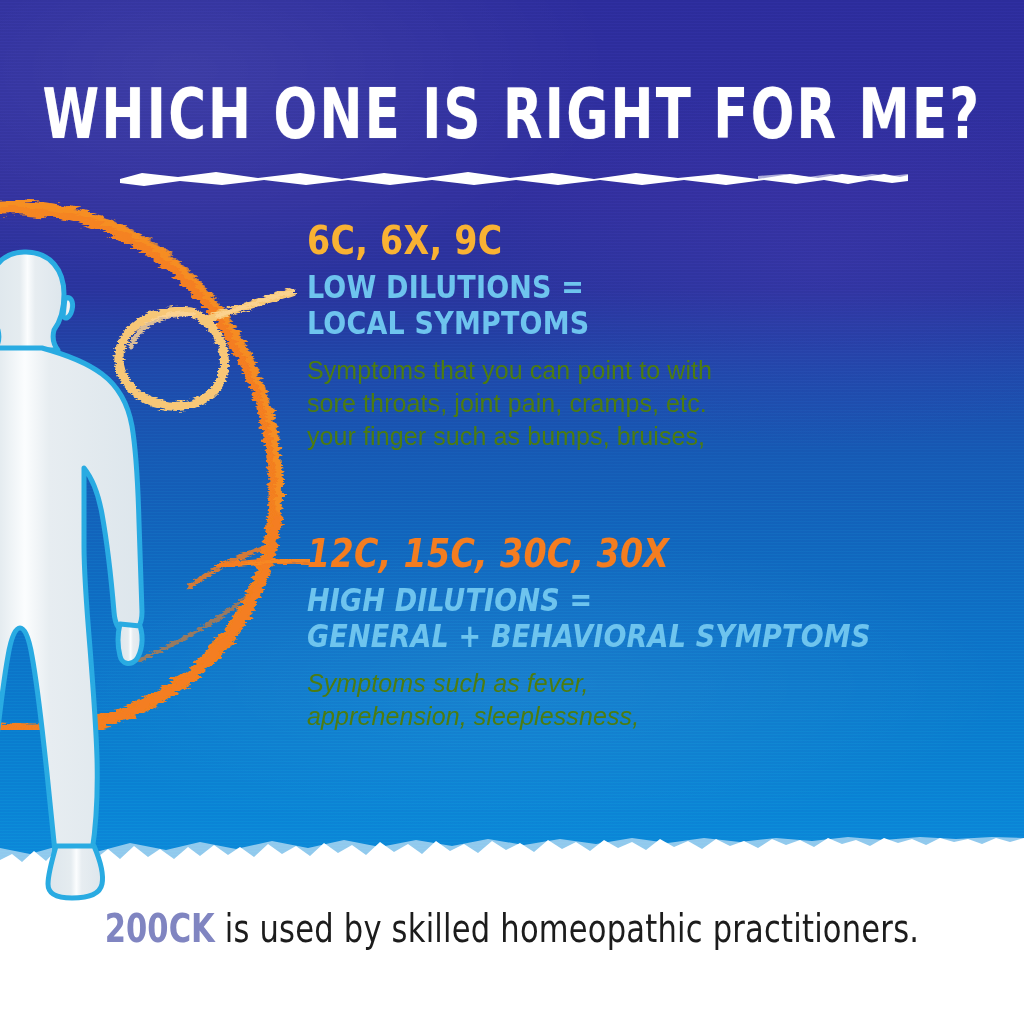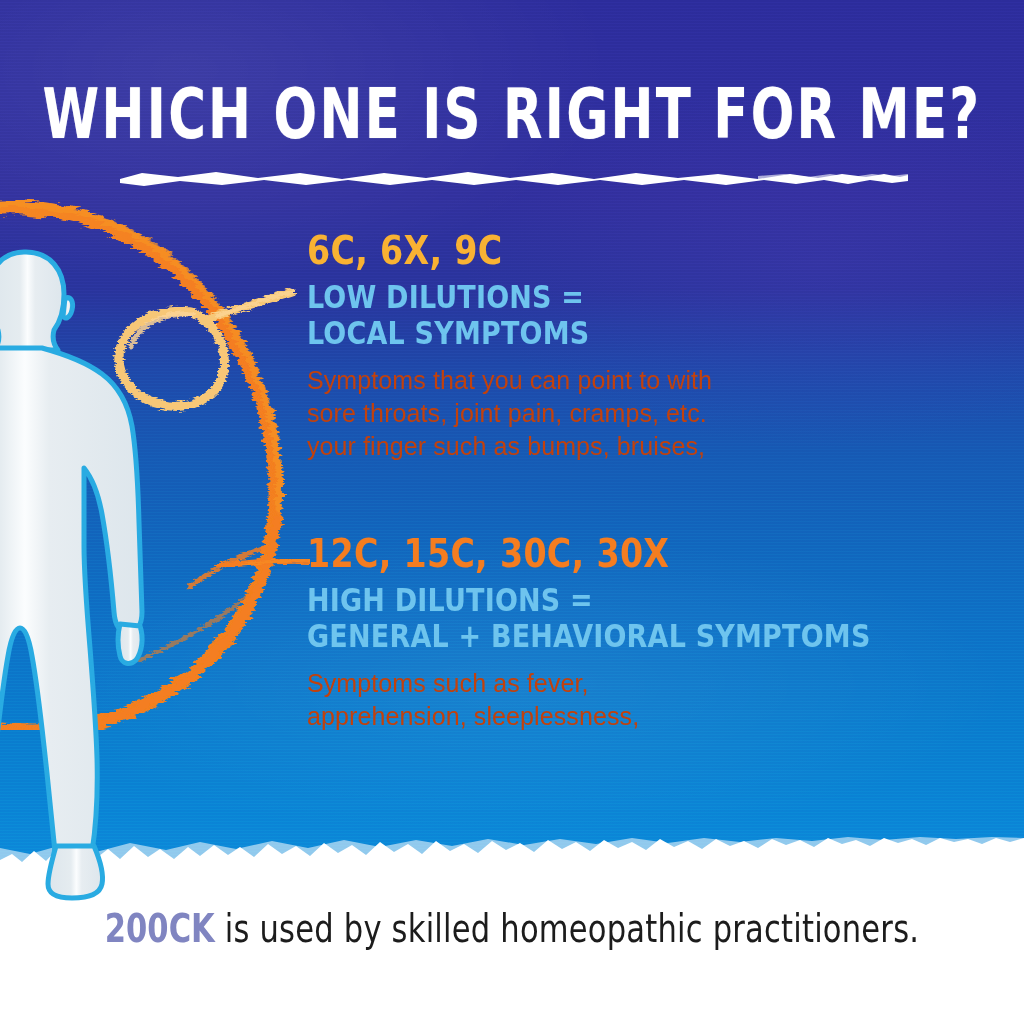--- a/index.html
+++ b/index.html
@@ -79,22 +79,22 @@
   .figure{position:absolute;left:-102px;top:246px;width:330px;height:660px;}
 
   
   .big-circle{position:absolute;left:-110px;top:190px;width:420px;height:540px;}
   .small-circle{position:absolute;left:95px;top:288px;width:220px;height:140px;}
 
   
   .content{position:absolute;left:307px;top:0;width:660px;}
 
   .block{position:absolute;left:0;width:660px;}
-  .block-a{top:232px;}
-  .block-b{top:535px;}
+  .block-a{top:222px;}
+  .block-b{top:535px;font-style:italic;}
 
   .dose{
     font-family:"Liberation Sans Narrow","DejaVu Sans Condensed","Liberation Sans",sans-serif;
     font-weight:bold;
     font-size:37px;
     letter-spacing:.3px;
     line-height:1.05;
     transform:scaleY(1.06);
     transform-origin:0 50%;
     margin:0 0 9px 0;
@@ -112,21 +112,21 @@
     transform:scaleY(1.05);
     transform-origin:0 50%;
     margin:0 0 13px 0;
   }
   .sub .l{display:block;}
 
   .desc{
     font-family:"Liberation Sans","DejaVu Sans",sans-serif;
     font-size:25px;
     line-height:1.33;
-    color:#c2410c;
+    color:#4d7c0f;
     margin:0;
     letter-spacing:.1px;
   }
   .desc .l{display:block;}
 
   
   .footer{
     position:absolute;left:0;top:908px;width:1024px;
     text-align:center;
     font-family:"Liberation Sans Narrow","DejaVu Sans Condensed","Liberation Sans",sans-serif;

